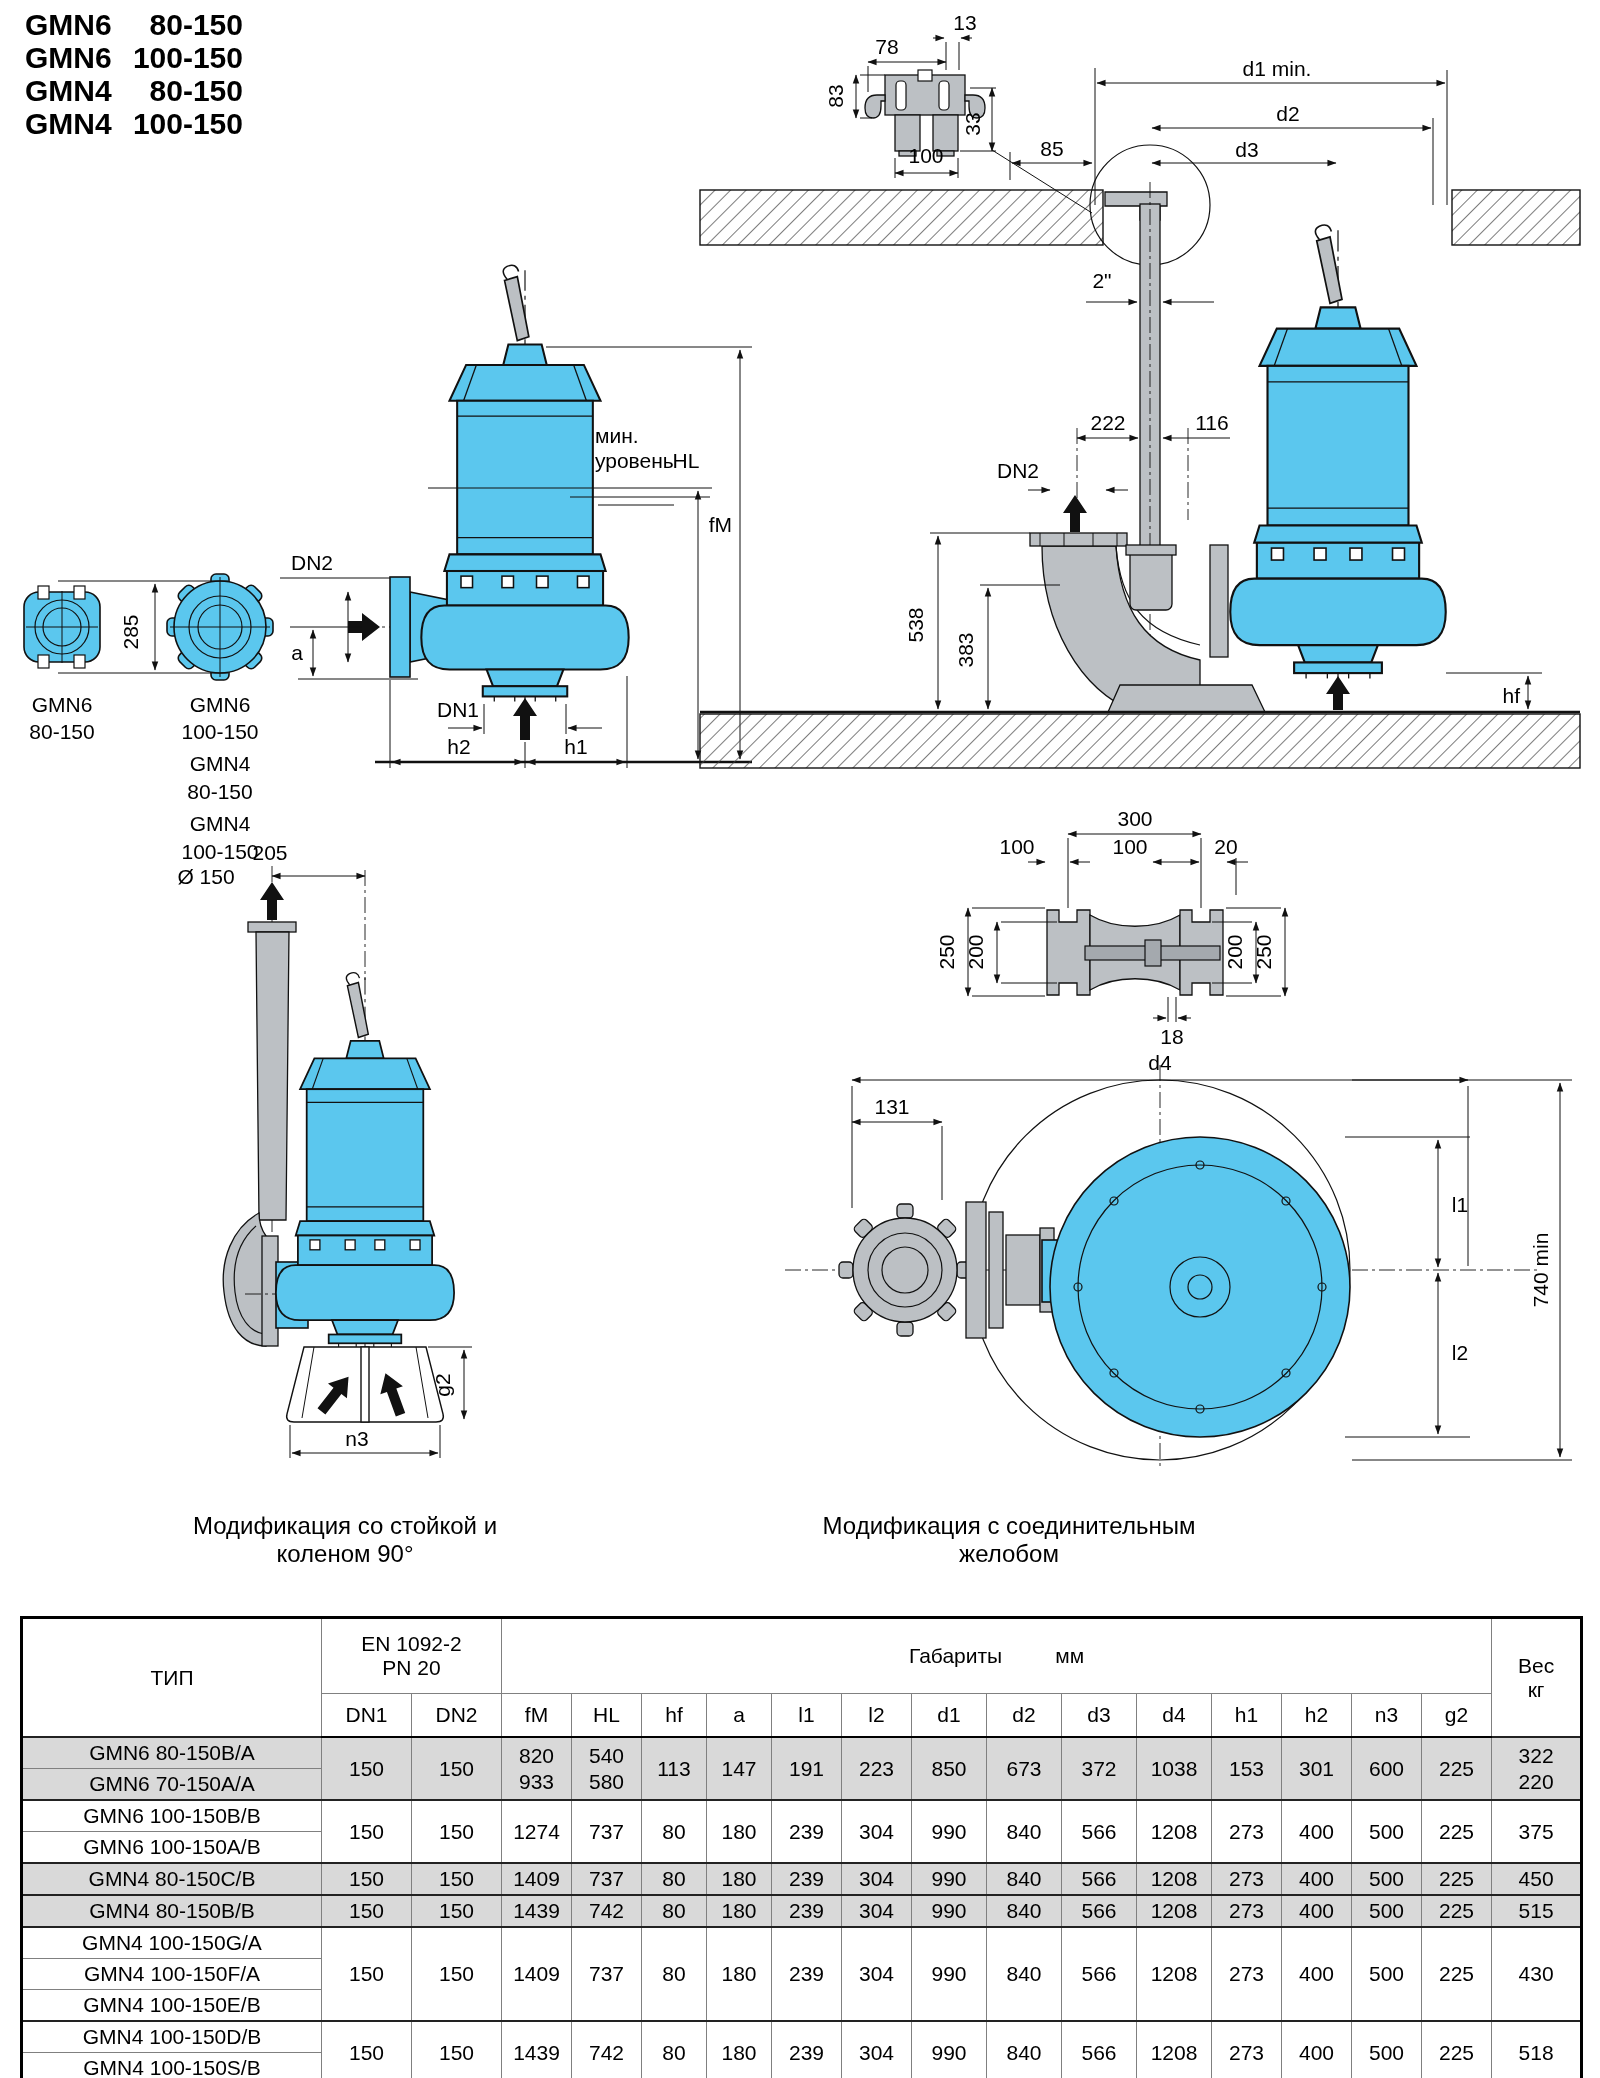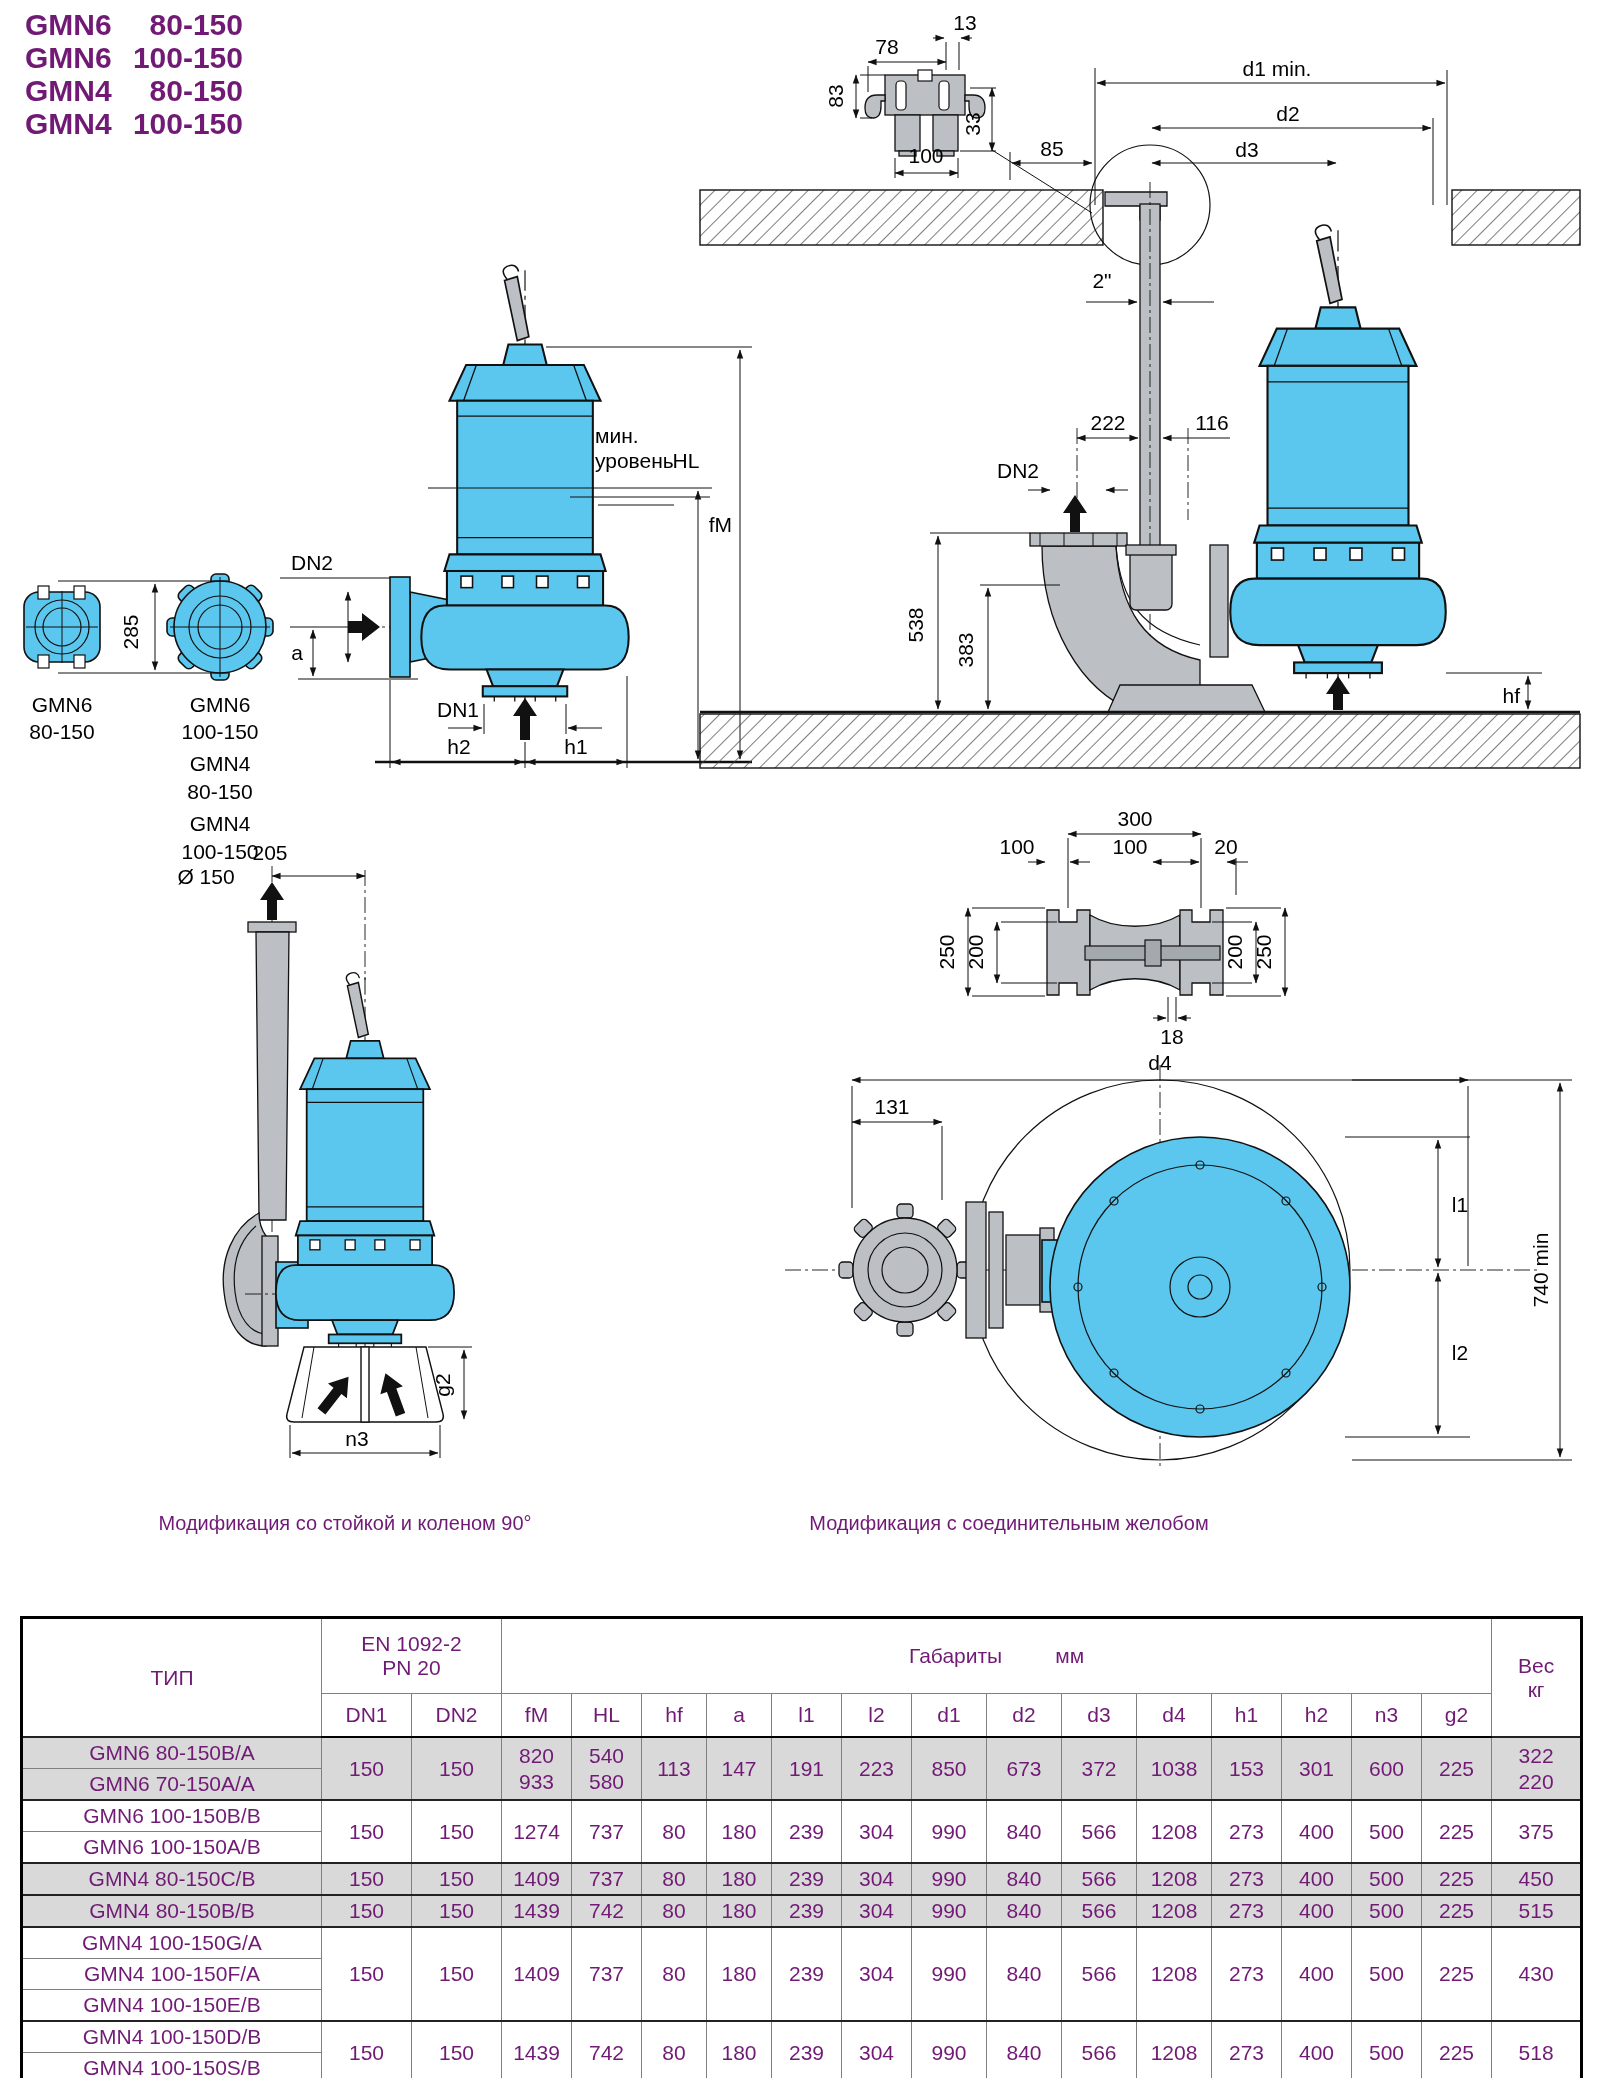--- a/index.html
+++ b/index.html
@@ -1,23 +1,23 @@
 <!DOCTYPE html>
 <html><head>
 <meta charset="utf-8">
 <style>
   html,body{margin:0;padding:0;background:#fff;}
   .page{position:relative;width:1600px;height:2078px;background:#fff;overflow:hidden;
-        font-family:"Liberation Sans",sans-serif;color:#701a75;}
+        font-family:"Liberation Sans",sans-serif;color:#000000;}
   .abs{position:absolute;}
   
   .title{left:25px;top:8px;width:218px;font-weight:700;font-size:30px;line-height:33px;}
   .trow{display:flex;justify-content:space-between;}
   
-  .caption{font-size:20px;text-align:center;}
+  .caption{font-size:24px;text-align:center;}
   .cap1{left:150px;top:1512px;width:390px;}
   .cap2{left:740px;top:1512px;width:450px;margin-left:44px;}
   
   svg{position:absolute;}
   svg text{font-size:21px;font-family:"Liberation Sans",sans-serif;fill:#000;}
   .cy{fill:#5bc7ee;stroke:#111;stroke-width:1.6;}
   .gy{fill:#bcc0c4;stroke:#111;stroke-width:1.3;}
   .gy2{fill:#a4a9ae;stroke:#111;stroke-width:1.2;}
   .wcut{fill:#fff;stroke:#111;stroke-width:1.2;}
   .oln{fill:none;stroke:#111;stroke-width:1.2;}

